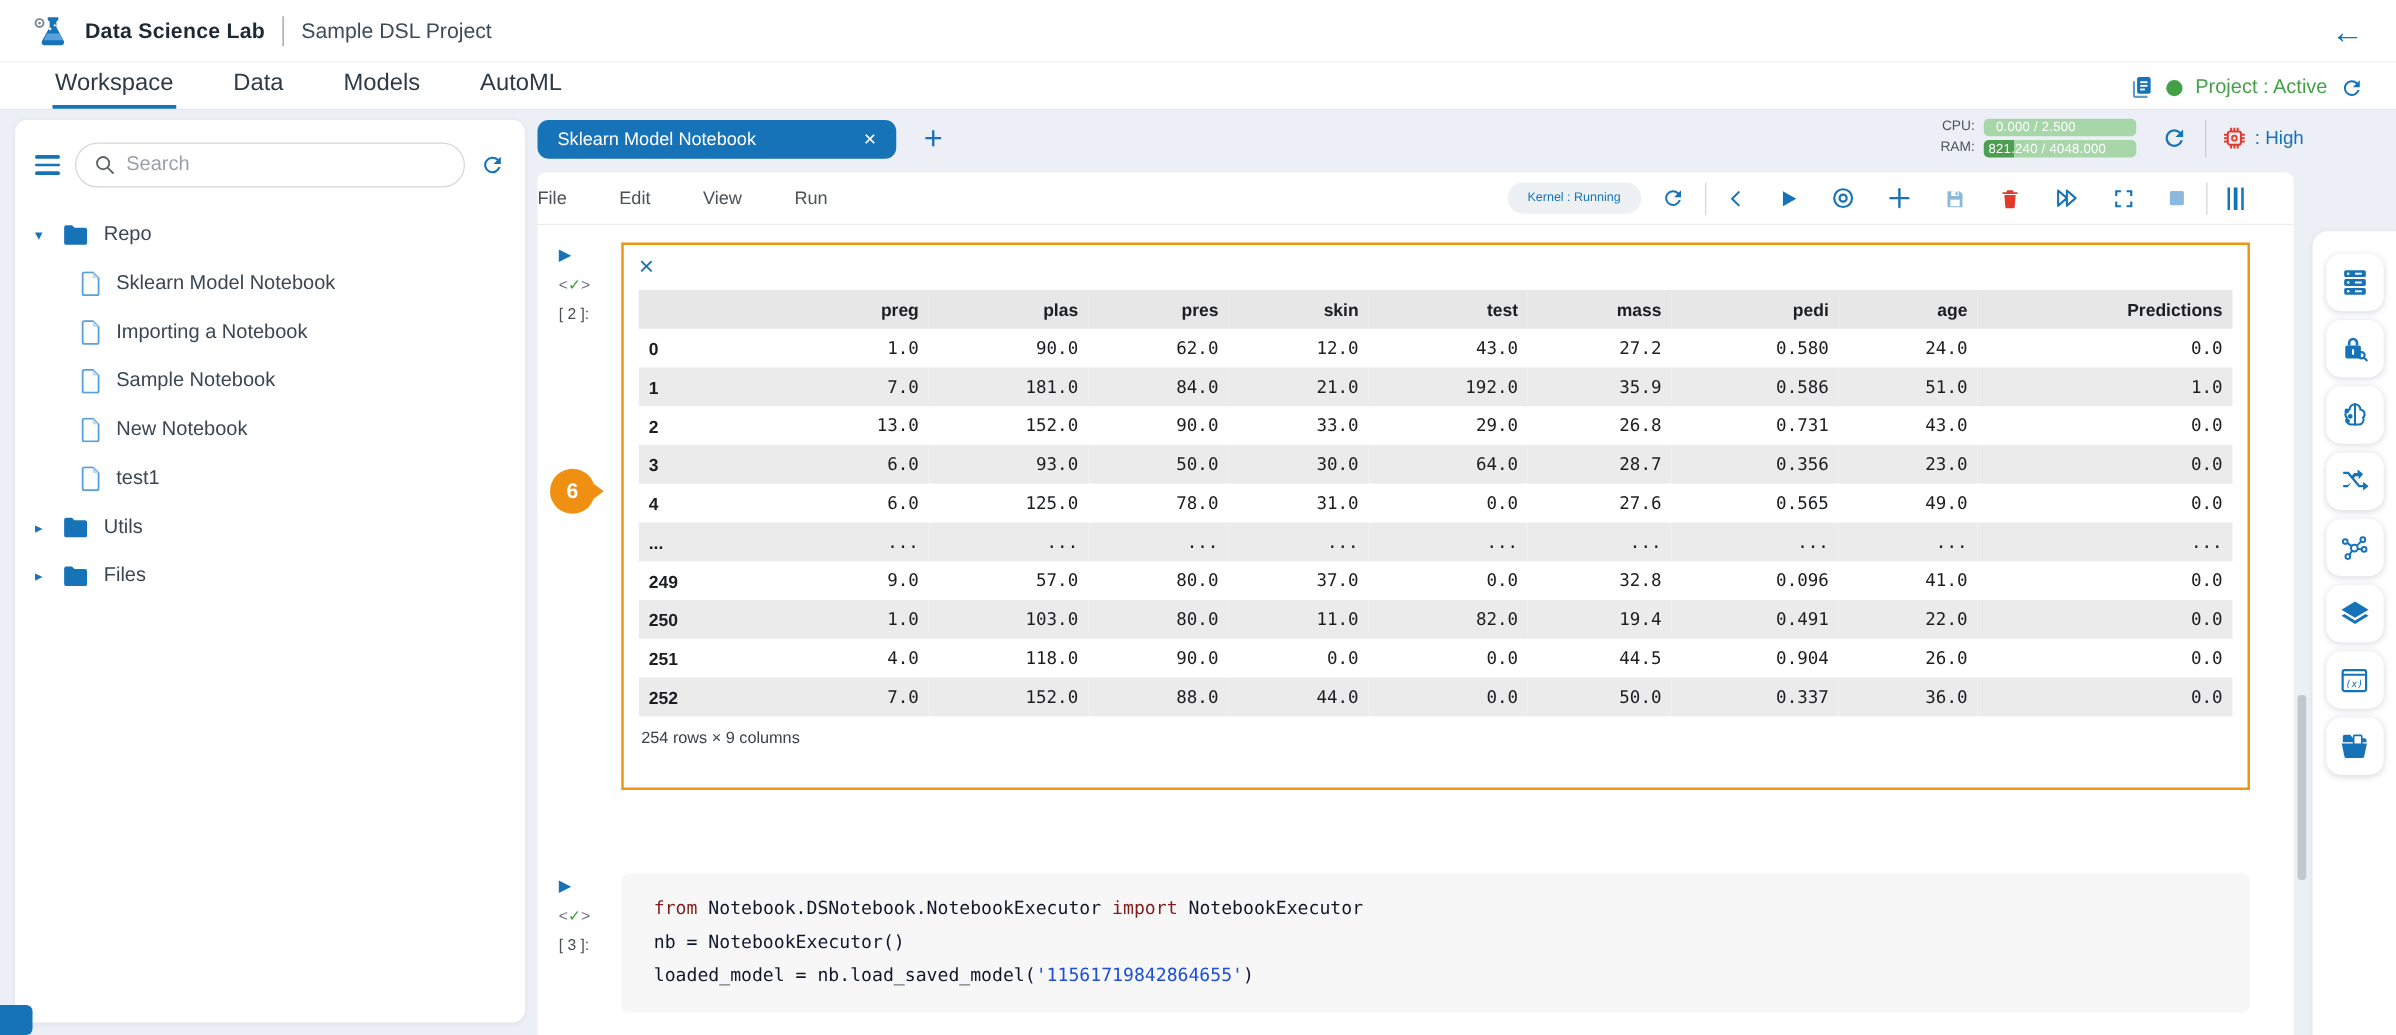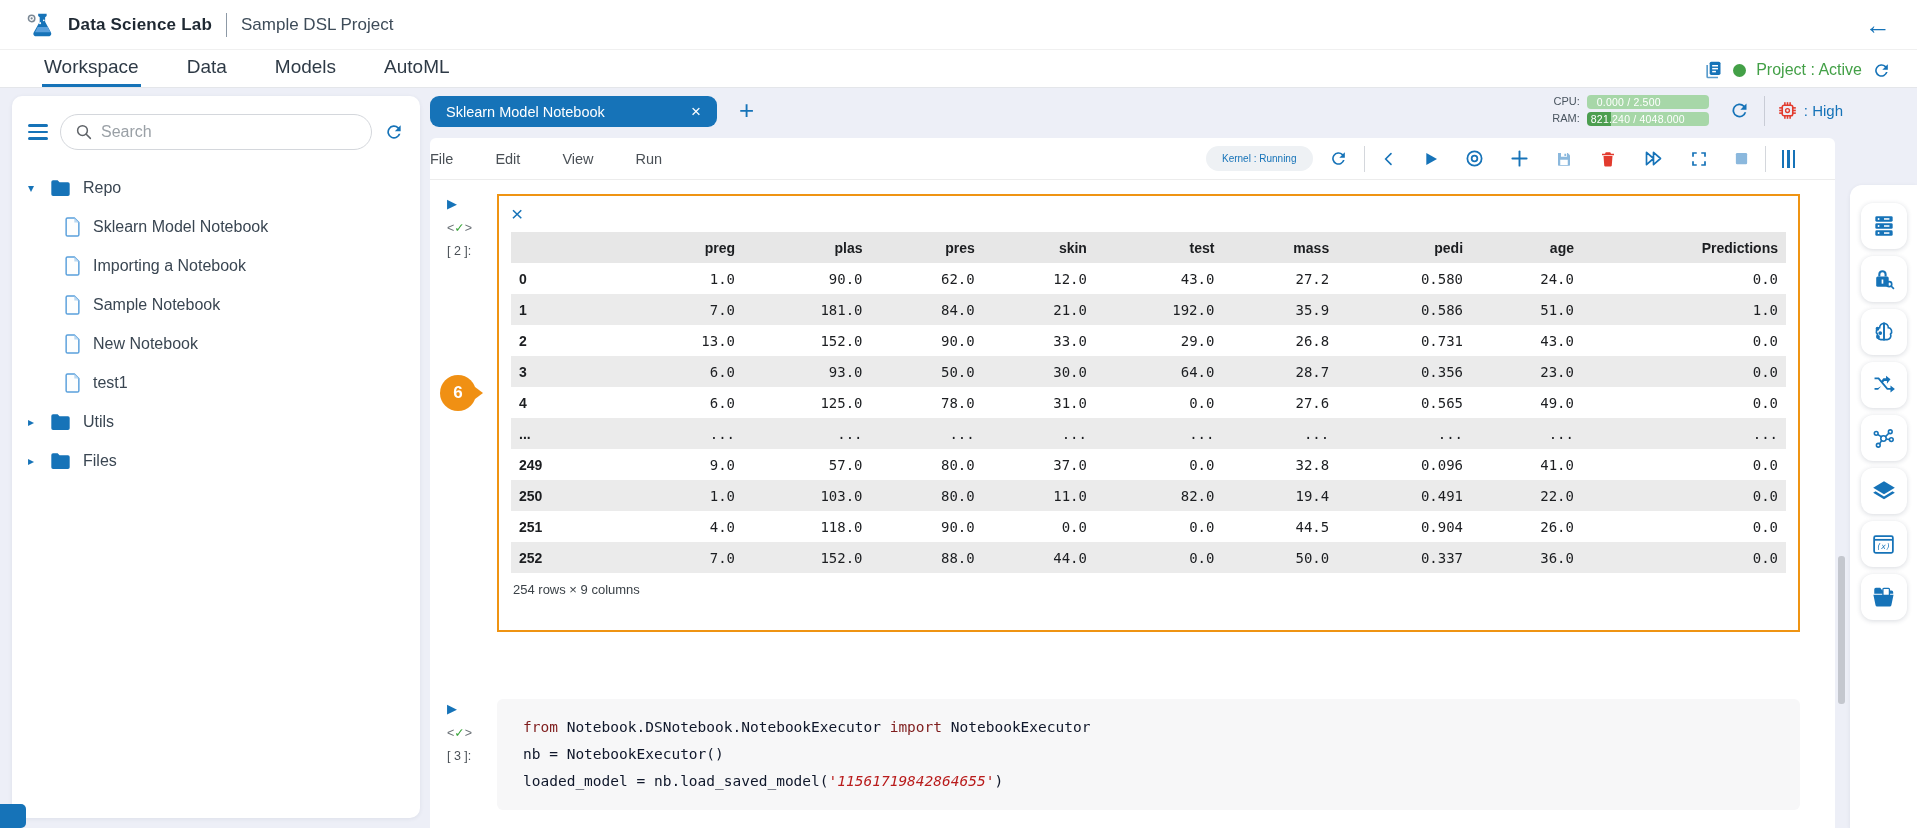--- a/index.html
+++ b/index.html
@@ -99,21 +99,21 @@
     font-weight:bold; }
   table.df tbody tr:nth-child(even) { background:#ebebeb; }
   .df-footer { font-size:13px; color:#3b4248; padding:9px 2px 4px;
     font-family:"Liberation Sans", sans-serif; }
 
   .cell-gap { height:67px; }
   .code-box { flex:1; margin-right:35px; background:#f7f7f8; border-radius:6px;
     padding:15px 26px; min-height:104px; }
   .code-line { font-family:"DejaVu Sans Mono", monospace; font-size:14.5px; line-height:27px;
     white-space:pre; }
-  .tok-kw { color:#7f1d1d; } .tok-pl { color:#0f172a; } .tok-str { color:#b91c1c;font-style:italic; }
+  .tok-kw { color:#7f1d1d; } .tok-pl { color:#0f172a; } .tok-str { color:#1d4ed8; }
 
   
   .badge6 { position:absolute; left:440px; top:375px; width:36px; height:36px; border-radius:50%;
     background:#f09013; color:#fff; font-size:17px; font-weight:bold; display:flex;
     align-items:center; justify-content:center; z-index:5; }
   .badge6::after { content:""; position:absolute; right:-7px; top:12px; border-top:6px solid transparent;
     border-bottom:6px solid transparent; border-left:8px solid #f09013; }
 
   
   .scroll-thumb { position:absolute; left:1838px; top:556px; width:7px; height:148px;

